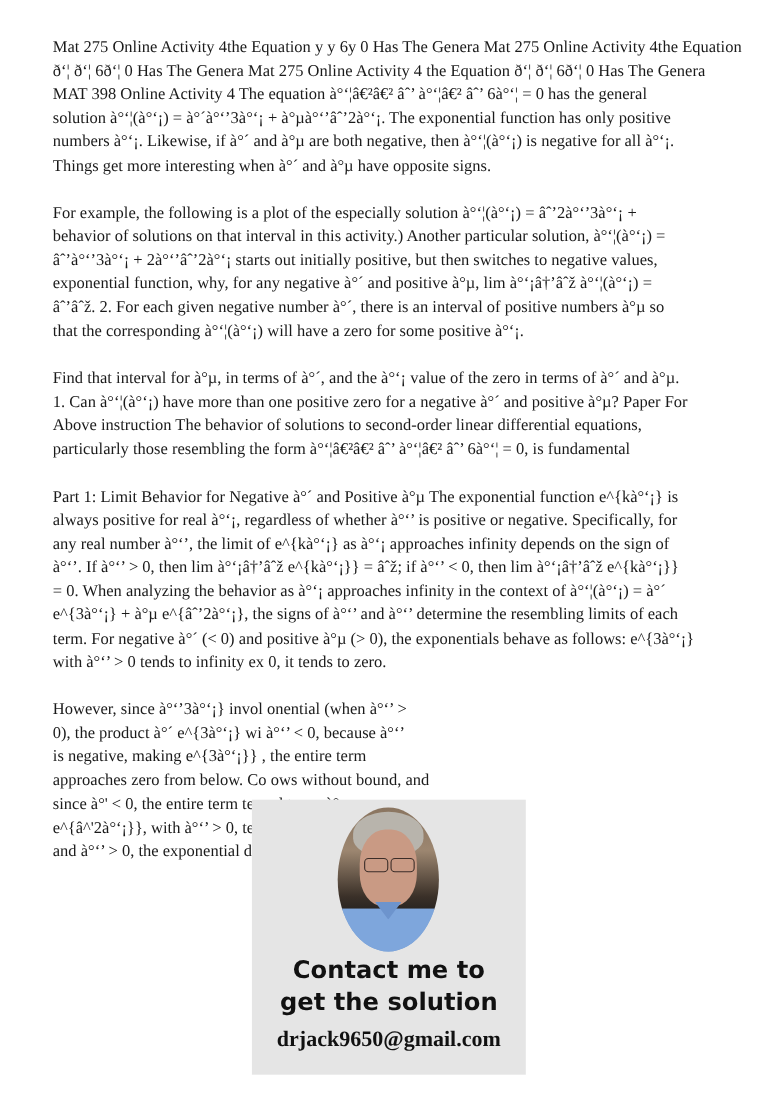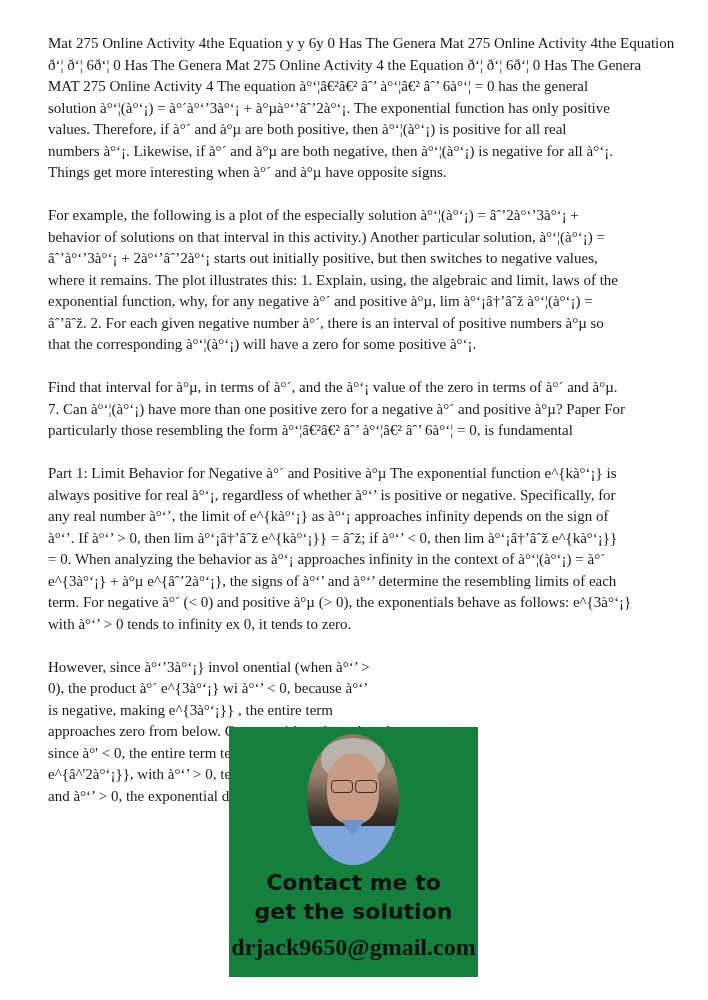--- a/index.html
+++ b/index.html
@@ -30,21 +30,21 @@
       line-height: 21.5px;
       height: 21.5px;
       white-space: nowrap;
     }
     .overlay {
       position: absolute;
       left: 229px;
       top: 727px;
       width: 249px;
       height: 250px;
-      background: #15803d;
+      background: #e5e5e5;
     }
     .photo {
       position: absolute;
       left: 78px;
       top: 7px;
       width: 92px;
       height: 131px;
       border-radius: 50%;
       overflow: hidden;
       background: linear-gradient(180deg, #8a7560 0%, #9c8670 30%, #3a3028 62%, #2b2622 70%, #7fa5d8 72%, #6f97cf 100%);
@@ -113,49 +113,48 @@
     .cta1 { top: 142px; }
     .cta2 { top: 171px; }
     .email {
       position: absolute;
       left: 0;
       top: 207px;
       width: 249px;
       text-align: center;
       font-family: "Liberation Serif", "DejaVu Serif", serif;
       font-weight: bold;
-      font-size: 24px;
+      font-size: 20px;
       color: #111111;
     }
   </style>
 </head>
 <body>
 
 <div class="page">
   <div class="para">
     <span class="line">Mat 275 Online Activity 4the Equation y y 6y 0 Has The Genera Mat 275 Online Activity 4the Equation</span>
     <span class="line">ð‘¦ ð‘¦ 6ð‘¦ 0 Has The Genera Mat 275 Online Activity 4 the Equation ð‘¦ ð‘¦ 6ð‘¦ 0 Has The Genera</span>
-    <span class="line">MAT 275 Online Activity 4 The equation à°‘¦â€²â€² âˆ’ à°‘¦â€² âˆ’ 6à°‘¦ = 0 has the general</span>
+    <span class="line">MAT 398 Online Activity 4 The equation à°‘¦â€²â€² âˆ’ à°‘¦â€² âˆ’ 6à°‘¦ = 0 has the general</span>
     <span class="line">solution à°‘¦(à°‘¡) = à°´à°‘’3à°‘¡ + à°µà°‘’âˆ’2à°‘¡. The exponential function has only positive</span>
-    <span class="line">values. Therefore, if à°´ and à°µ are both positive, then à°‘¦(à°‘¡) is positive for all real</span>
     <span class="line">numbers à°‘¡. Likewise, if à°´ and à°µ are both negative, then à°‘¦(à°‘¡) is negative for all à°‘¡.</span>
     <span class="line">Things get more interesting when à°´ and à°µ have opposite signs.</span>
   </div>
   <div class="para">
     <span class="line">For example, the following is a plot of the especially solution à°‘¦(à°‘¡) = âˆ’2à°‘’3à°‘¡ +</span>
     <span class="line">behavior of solutions on that interval in this activity.) Another particular solution, à°‘¦(à°‘¡) =</span>
     <span class="line">âˆ’à°‘’3à°‘¡ + 2à°‘’âˆ’2à°‘¡ starts out initially positive, but then switches to negative values,</span>
-    <span class="line">where it remains. The plot illustrates this: 1. Explain, using, the algebraic and limit, laws of the</span>
     <span class="line">exponential function, why, for any negative à°´ and positive à°µ, lim à°‘¡â†’âˆž à°‘¦(à°‘¡) =</span>
     <span class="line">âˆ’âˆž. 2. For each given negative number à°´, there is an interval of positive numbers à°µ so</span>
     <span class="line">that the corresponding à°‘¦(à°‘¡) will have a zero for some positive à°‘¡.</span>
   </div>
   <div class="para">
     <span class="line">Find that interval for à°µ, in terms of à°´, and the à°‘¡ value of the zero in terms of à°´ and à°µ.</span>
-    <span class="line">7. Can à°‘¦(à°‘¡) have more than one positive zero for a negative à°´ and positive à°µ? Paper For</span>
+    <span class="line">1. Can à°‘¦(à°‘¡) have more than one positive zero for a negative à°´ and positive à°µ? Paper For</span>
+    <span class="line">Above instruction The behavior of solutions to second-order linear differential equations,</span>
     <span class="line">particularly those resembling the form à°‘¦â€²â€² âˆ’ à°‘¦â€² âˆ’ 6à°‘¦ = 0, is fundamental</span>
   </div>
   <div class="para">
     <span class="line">Part 1: Limit Behavior for Negative à°´ and Positive à°µ The exponential function e^{kà°‘¡} is</span>
     <span class="line">always positive for real à°‘¡, regardless of whether à°‘’ is positive or negative. Specifically, for</span>
     <span class="line">any real number à°‘’, the limit of e^{kà°‘¡} as à°‘¡ approaches infinity depends on the sign of</span>
     <span class="line">à°‘’. If à°‘’ &gt; 0, then lim à°‘¡â†’âˆž e^{kà°‘¡}} = âˆž; if à°‘’ &lt; 0, then lim à°‘¡â†’âˆž e^{kà°‘¡}}</span>
     <span class="line">= 0. When analyzing the behavior as à°‘¡ approaches infinity in the context of à°‘¦(à°‘¡) = à°´</span>
     <span class="line">e^{3à°‘¡} + à°µ e^{âˆ’2à°‘¡}, the signs of à°‘’ and à°‘’ determine the resembling limits of each</span>
     <span class="line">term. For negative à°´ (&lt; 0) and positive à°µ (&gt; 0), the exponentials behave as follows: e^{3à°‘¡}</span>

